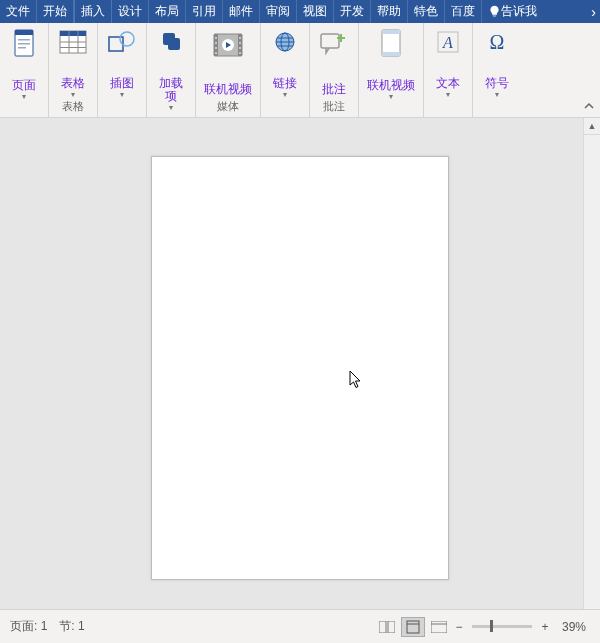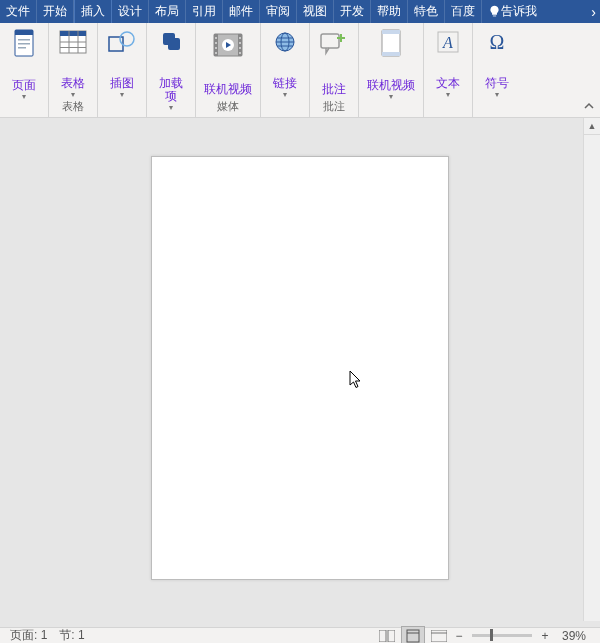--- a/index.html
+++ b/index.html
@@ -77,21 +77,21 @@
     box-shadow: 0 0 3px rgba(0,0,0,0.12);
     position:relative;
   }
   .cursor-arrow {
     position:absolute; left:349px; top:370px;
     pointer-events:none;
   }
   
   
   .statusbar {
-    position:absolute; left:0; right:0; bottom:0; height:16px;
+    position:absolute; left:0; right:0; bottom:0; height:34px;
     background:#f3f2f1;
     border-top:1px solid #d4d4d4;
     display:flex; align-items:center;
     font-size:12px; color:#555;
     padding: 0 4px;
   }
   .statusbar .seg { padding: 0 6px; }
   .statusbar .spacer { flex:1; }
   .view-btn { width:24px;height:20px; display:flex; align-items:center; justify-content:center; border:1px solid transparent; margin:0 1px;}
   .view-btn.active { background:#d4d4d4; border:1px solid #aaa;}

